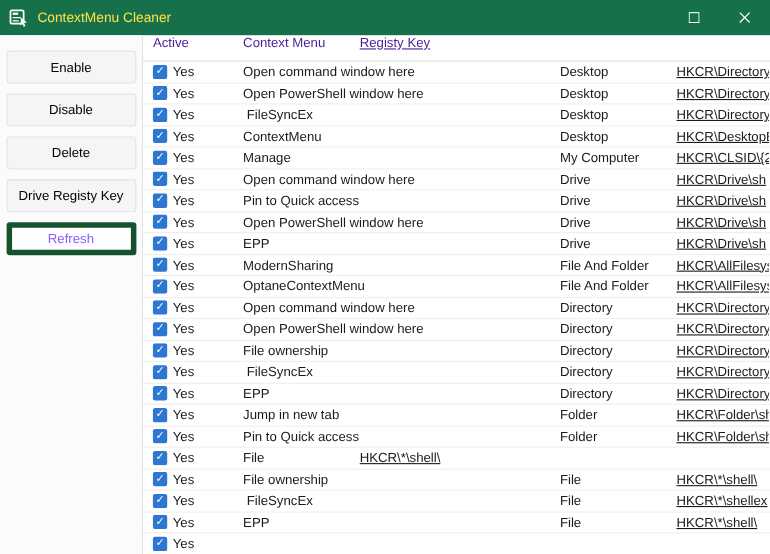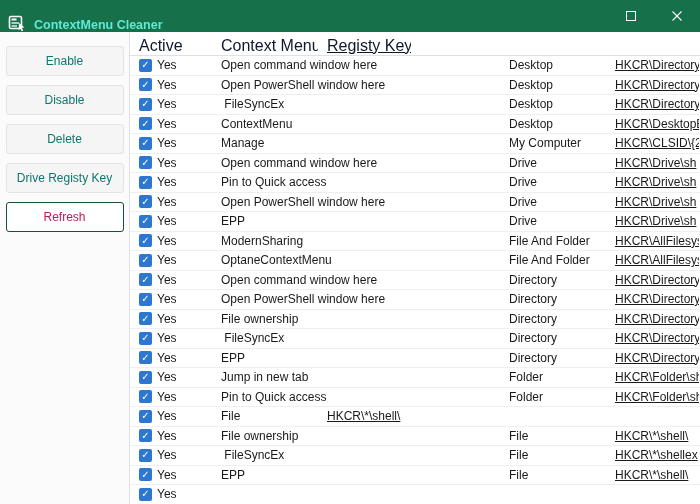--- a/index.html
+++ b/index.html
@@ -5,23 +5,22 @@
   * { margin: 0; padding: 0; box-sizing: border-box; }
   html, body { width: 700px; height: 504px; overflow: hidden; }
   body { font-family: "Liberation Sans", sans-serif; background: #ffffff; }
 
   .window { width: 700px; height: 504px; display: flex; flex-direction: column; background: #fff; }
 
   
   .titlebar {
     height: 32px; flex: 0 0 32px;
     background: #1671466; 
-    display: flex; align-items: flex-end;
-    color: #5eead4;
-    font-weight: bold;
+    display: flex; align-items: center;
+    color: #fde047;
   }
   .titlebar .app-icon { width: 18px; height: 18px; margin-left: 8px; flex: 0 0 18px; }
   .titlebar .title { font-size: 12.5px; margin-left: 8px; flex: 1; white-space: nowrap; }
   .tb-btn {
     width: 46px; height: 32px; display: flex; align-items: center; justify-content: center;
     color: #fff; flex: 0 0 46px; cursor: default;
   }
   .tb-btn svg { display: block; }
 
   
@@ -34,36 +33,36 @@
     padding-top: 14px;
     display: flex; flex-direction: column; align-items: center; gap: 9px;
   }
   .side-btn {
     width: 118px; height: 30px;
     font-family: "Liberation Sans", sans-serif;
     font-size: 12px;
     background: #f5f5f5;
     border: 1px solid #e3e3e3;
     border-radius: 3px;
-    color: #0f766e;
+    color: #000000;
   }
   .side-btn.enabled {
     background: #ffffff;
-    border: 1px solid #14532d;
-    color: #be185d;
+    border: 5px solid #14532d;
+    color: #8b5cf6;
     text-align: center;
   }
 
   
   .table { flex: 1; display: flex; flex-direction: column; overflow: hidden; }
   .thead {
     height: 24px; flex: 0 0 24px;
-    display: flex; align-items: flex-end;
+    display: flex; align-items: flex-start;
     border-bottom: 1px solid #e0e0e0;
-    color: #0f172a; font-size: 16px;
+    color: #4c1d95; font-size: 12px;
   }
   .tbody { flex: 1; overflow: hidden; }
   .row {
     height: 19.5px; display: flex; align-items: center;
     border-bottom: 1px solid #efefef;
     font-size: 12px; color: #1a1a1a;
   }
   .cell { overflow: hidden; white-space: nowrap; flex-shrink: 0; }
   .col-active  { width: 82px;  padding-left: 9px; display: flex; align-items: center; gap: 5px; }
   .col-program { width: 288px; padding-left: 9px; white-space: pre; }

